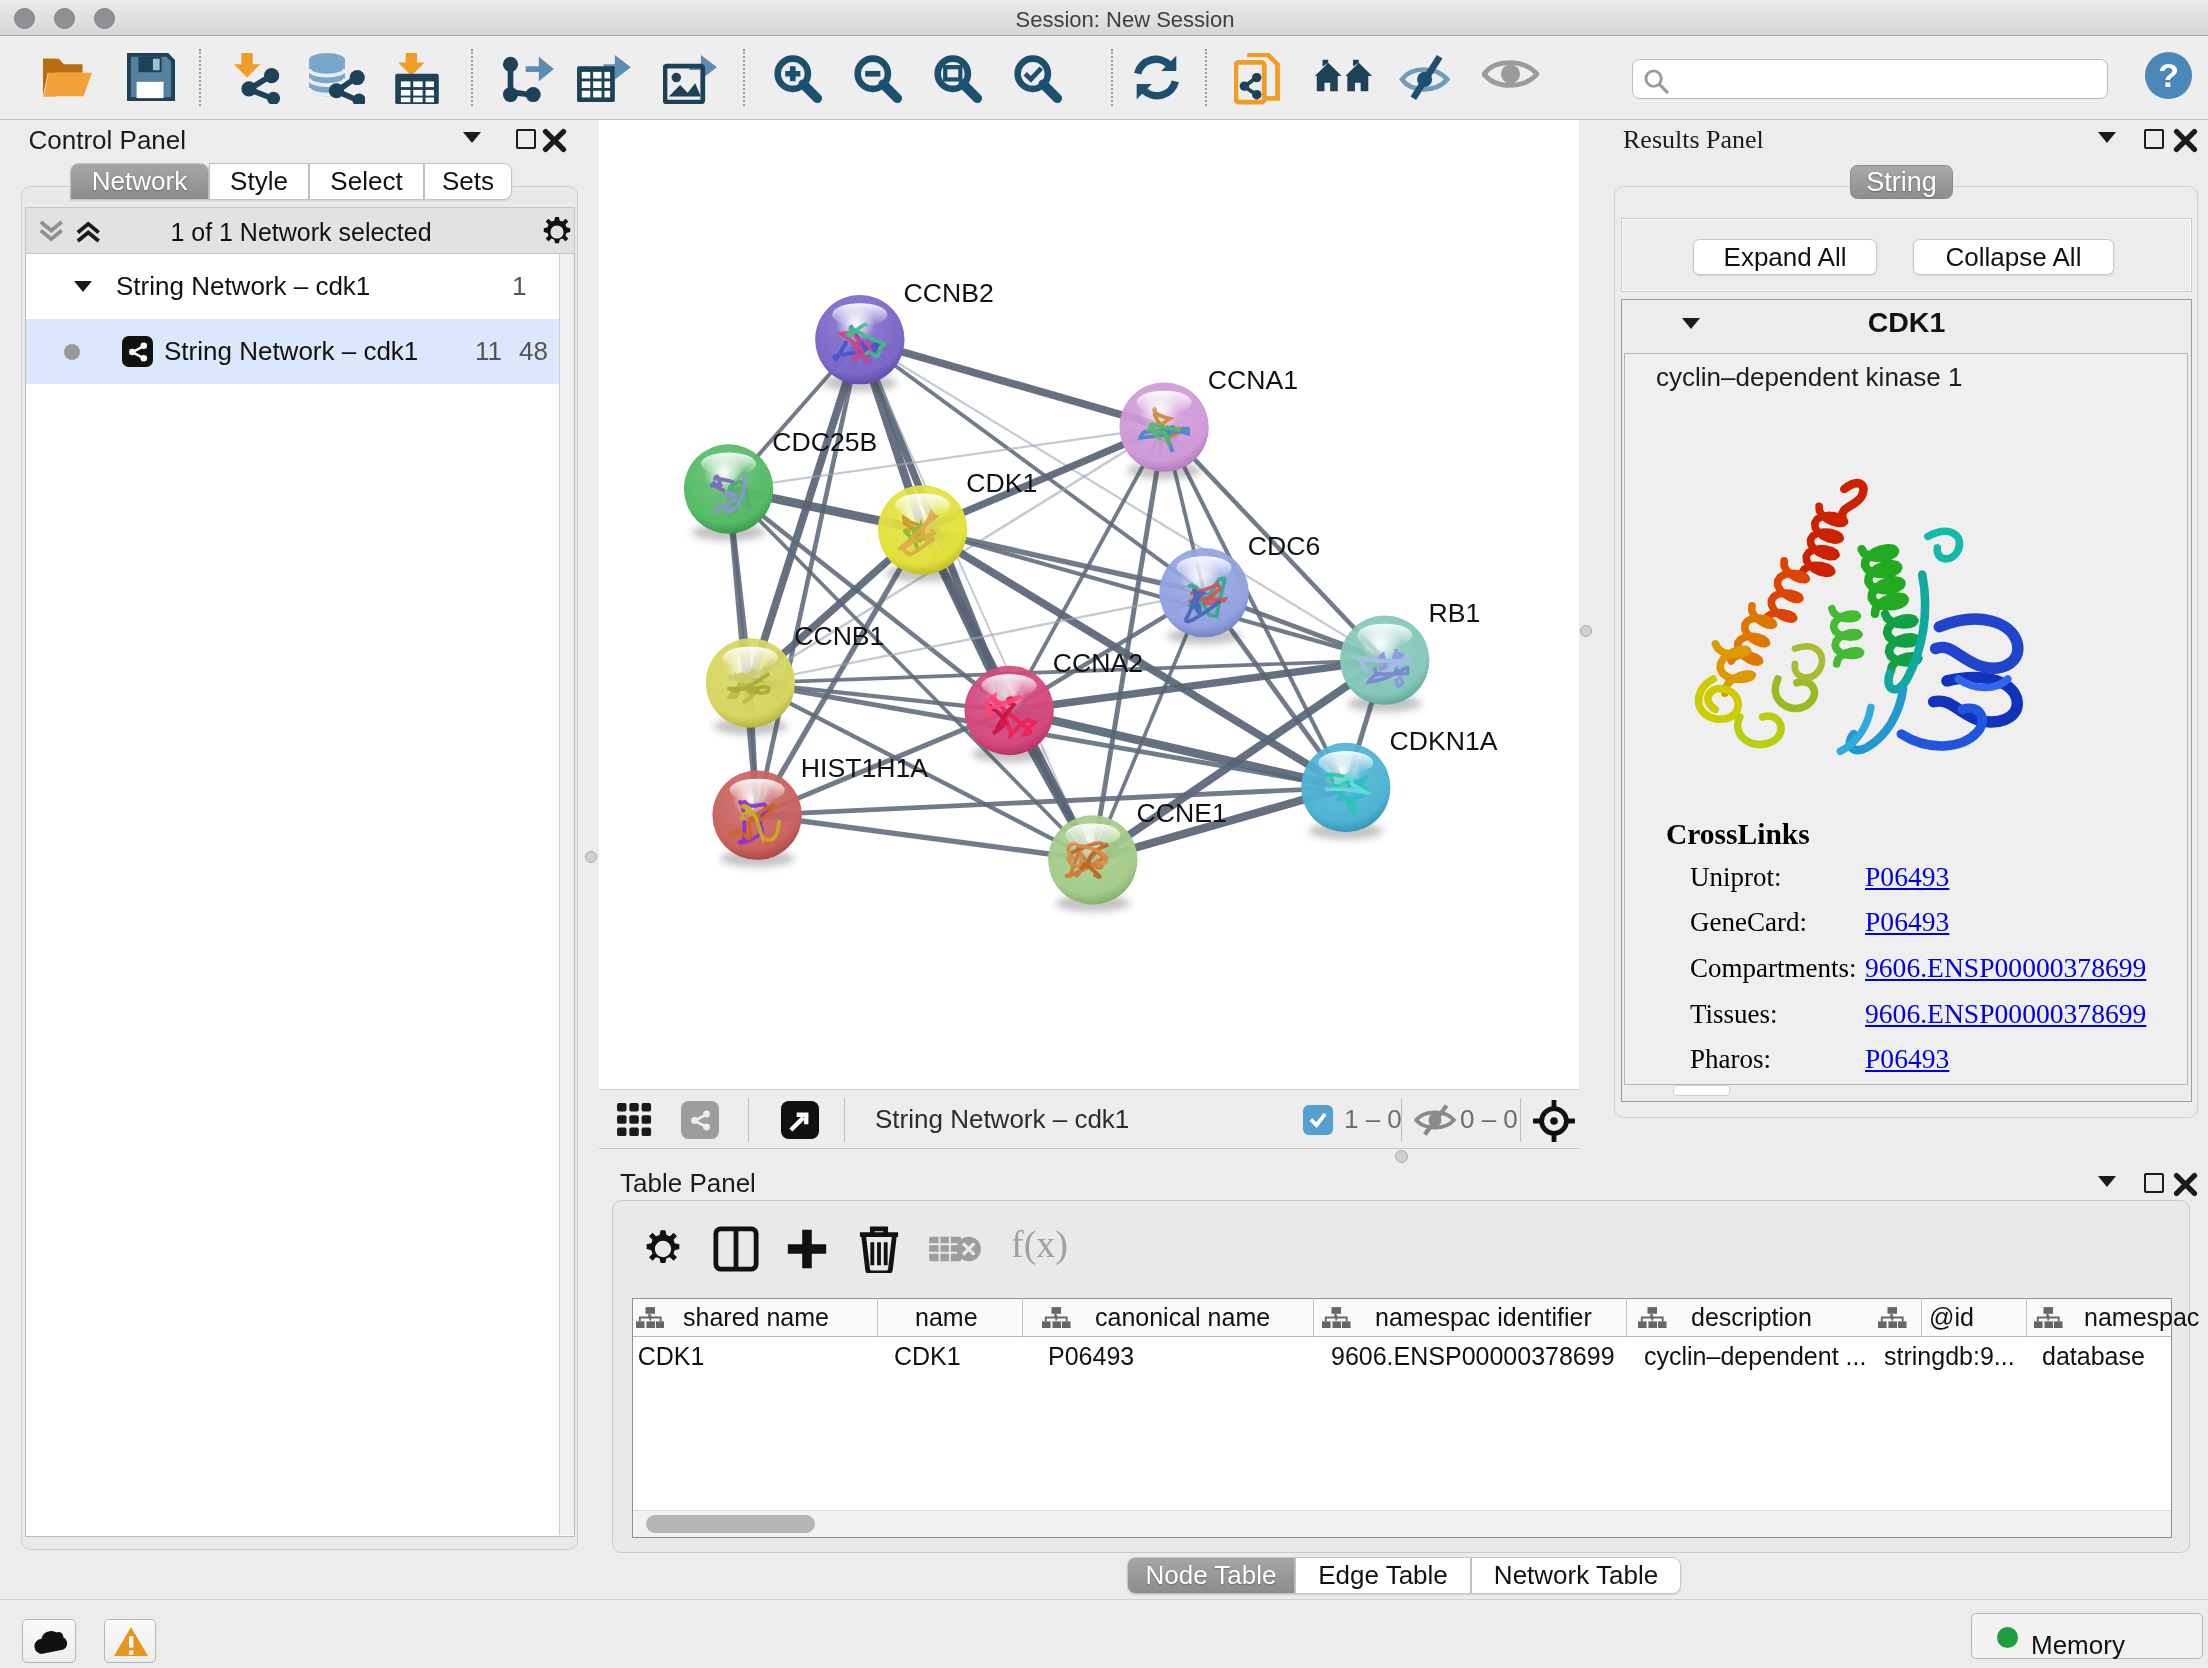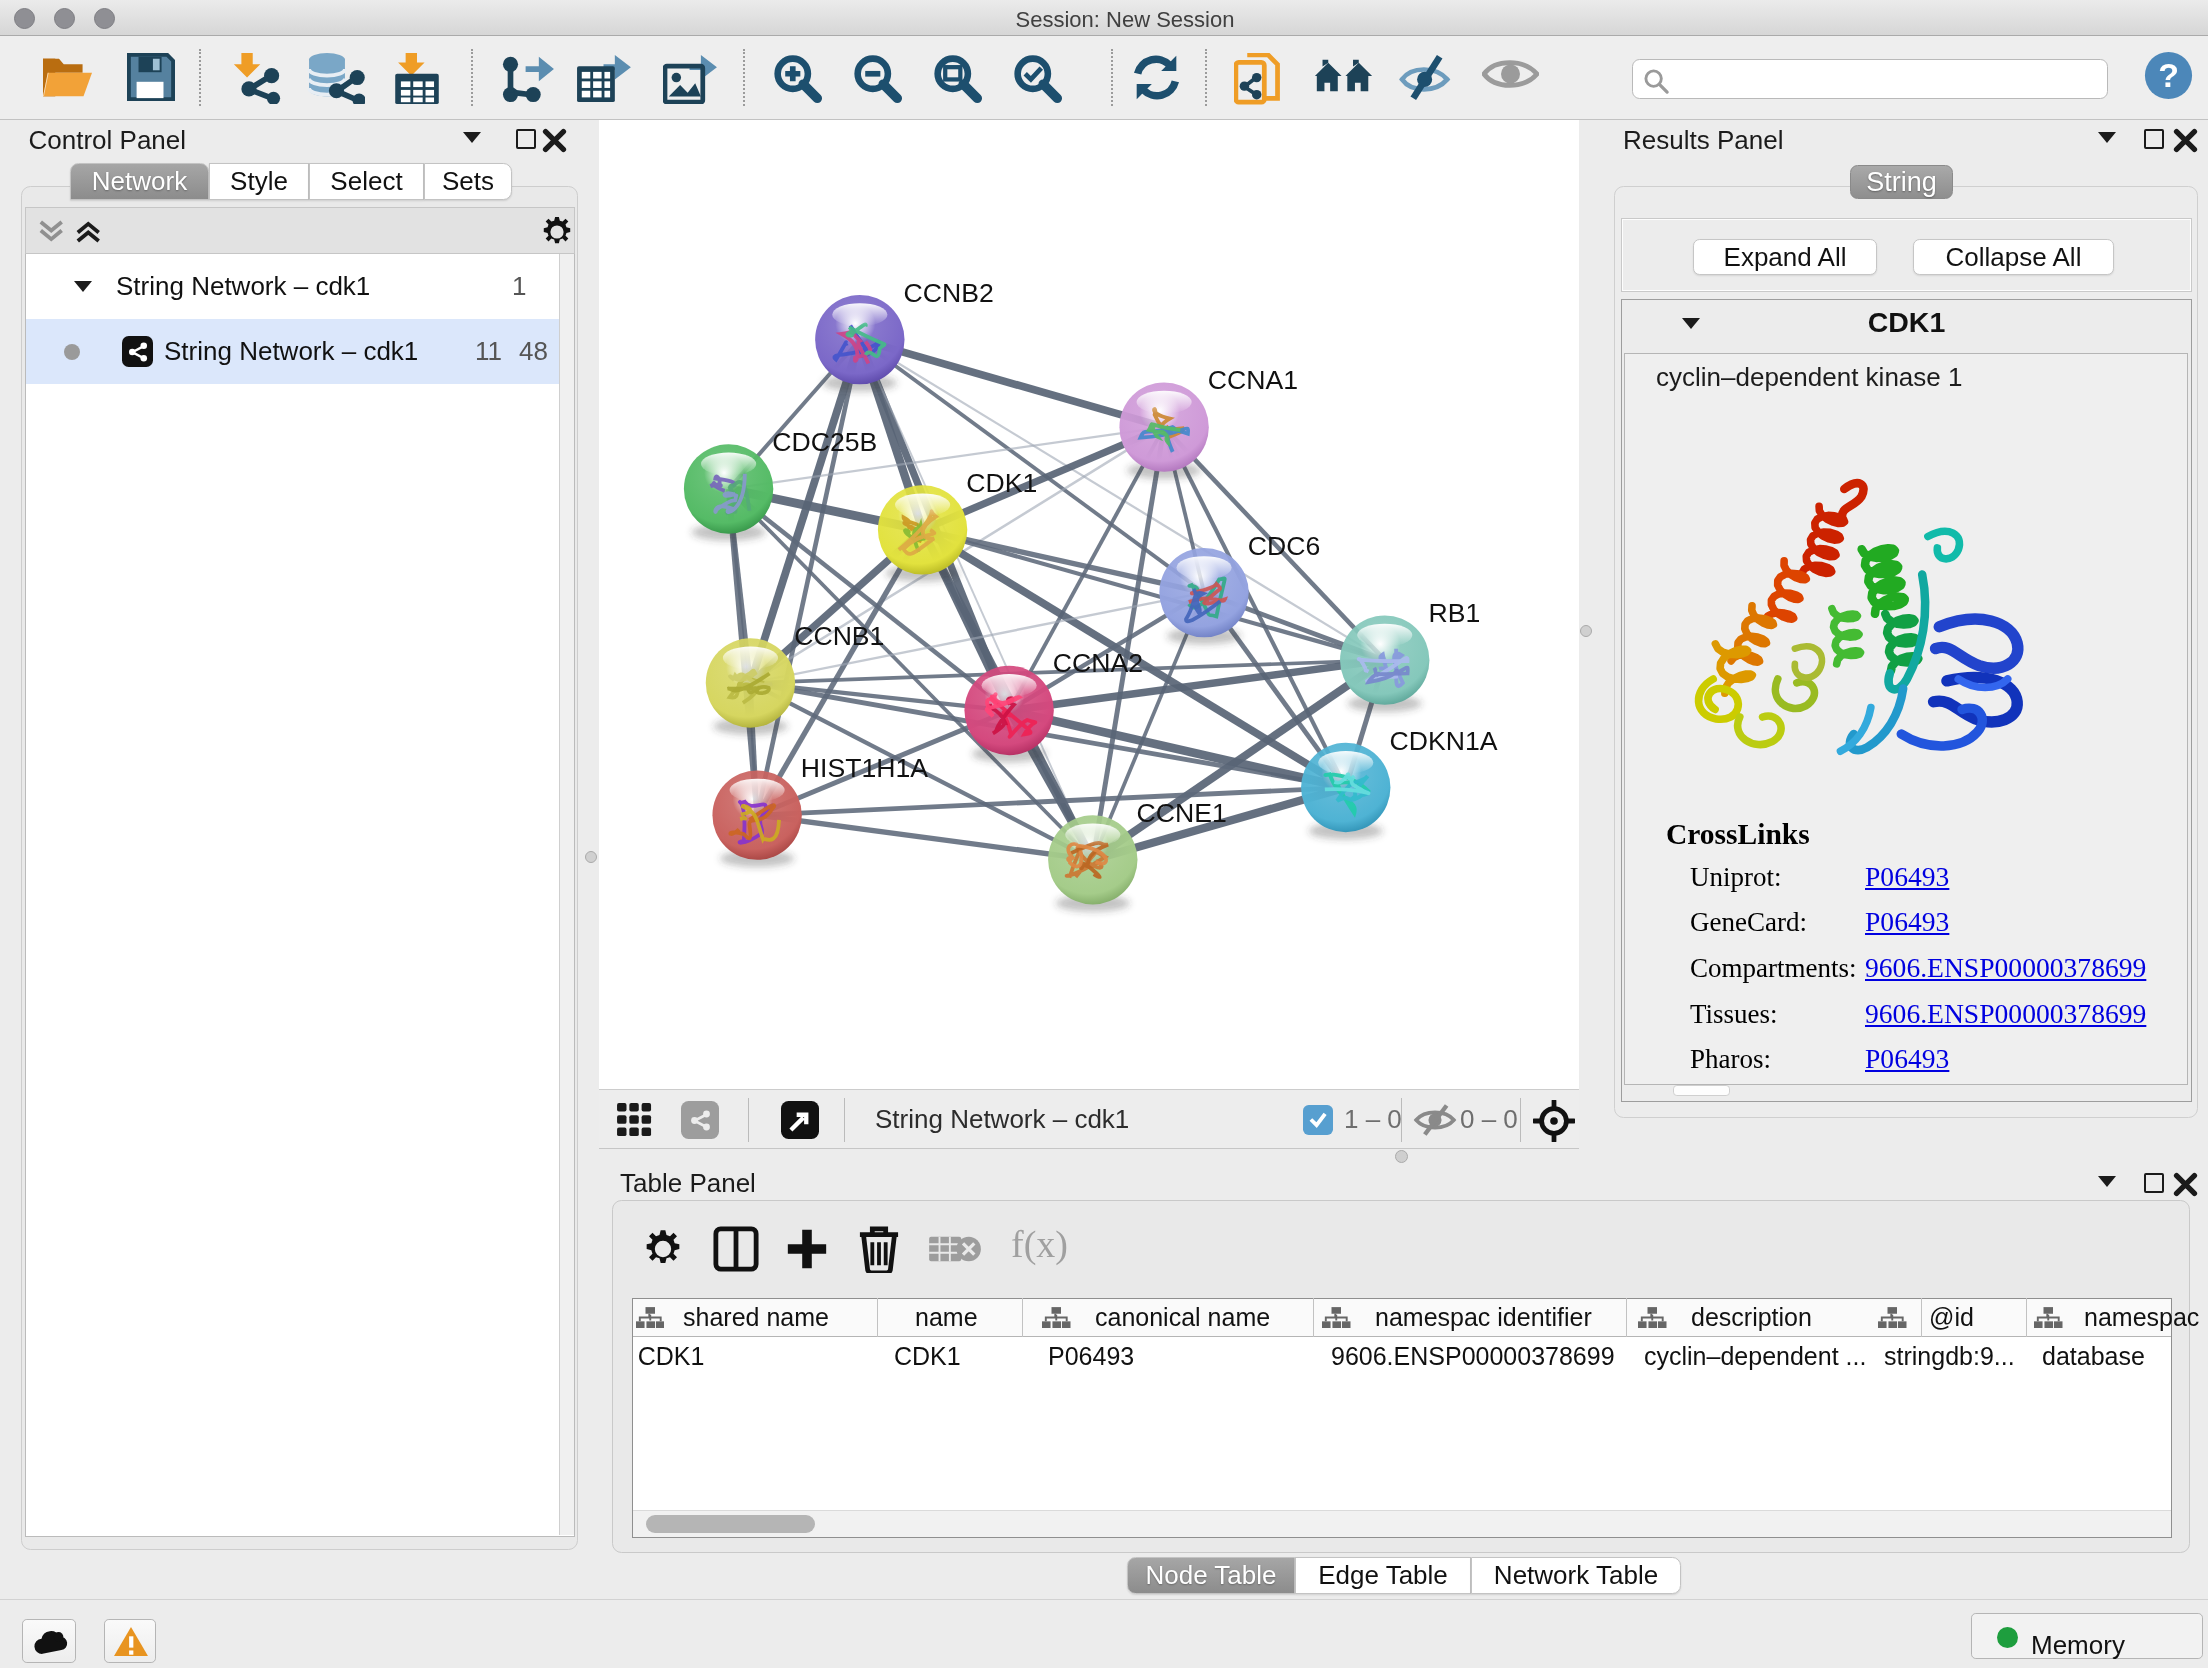--- a/index.html
+++ b/index.html
@@ -208,20 +208,21 @@
 <div class="tabs-btn" style="left:209px;top:163px;width:100px;line-height:35px;border-radius:0;">Style</div>
 <div class="tabs-btn" style="left:309px;top:163px;width:115px;line-height:35px;border-radius:0;">Select</div>
 <div class="tabs-btn" style="left:424px;top:163px;width:88px;line-height:35px;border-radius:0 8.6px 8.6px 0;">Sets</div>
 <div style="position:absolute;left:25px;top:207px;width:550px;height:47px;background:#e2e2e2;border:1px solid #c6c6c6;">
   <svg style="position:absolute;left:11.4px;top:9.5px;" width="28.5" height="27" viewBox="0 0 30 28">
     <path d="M4 4 l11 9 11 -9 M4 13 l11 9 11 -9" fill="none" stroke="#909090" stroke-width="4"></path>
   </svg>
   <svg style="position:absolute;left:48px;top:9.5px;" width="28.5" height="27" viewBox="0 0 30 28">
     <path d="M4 24 l11 -9 11 9 M4 15 l11 -9 11 9" fill="none" stroke="#1b1b1b" stroke-width="4"></path>
   </svg>
+  <div style="position:absolute;left:0;top:9.5px;width:550px;text-align:center;font-size:25px;color:#111;">1 of 1 Network selected</div>
   <svg style="position:absolute;left:514px;top:6.7px;" width="34" height="34" viewBox="0 0 36 36">
     <path fill="#111" d="M18 11 a7 7 0 1 0 0 14 a7 7 0 0 0 0 -14 z M16 2 h4 l1 4 3 1 3 -3 3 3 -3 3 1 3 4 1 v4 l-4 1 -1 3 3 3 -3 3 -3 -3 -3 1 -1 4 h-4 l-1 -4 -3 -1 -3 3 -3 -3 3 -3 -1 -3 -4 -1 v-4 l4 -1 1 -3 -3 -3 3 -3 3 3 3 -1 z"></path>
     <circle cx="18" cy="18" r="4.5" fill="#e2e2e2"></circle>
   </svg>
 </div>
 <div style="position:absolute;left:25px;top:254px;width:550px;height:1283px;background:#ffffff;border:1px solid #bbbbbb;border-top:none;">
   <div style="position:absolute;right:0;top:0;width:15px;height:1281px;background:#f0f0f0;border-left:1px solid #cfcfcf;"></div>
   <div style="position:absolute;left:0;top:0;width:548px;height:65px;">
     <div class="tri-d" style="position:absolute;left:48px;top:27px;"></div>
     <div style="position:absolute;left:90px;top:17px;font-size:26px;color:#111;">String Network – cdk1</div>
@@ -501,21 +502,21 @@
     <circle cx="22" cy="22" r="4" fill="#111"></circle>
     <g stroke="#111" stroke-width="5" stroke-linecap="round">
         <path d="M22 1 v8 M22 35 v8 M1 22 h8 M35 22 h8"></path>
       </g>
   </svg>
 </div>
 <div style="position:absolute;left:585px;top:851px;width:12.4px;height:12.4px;border-radius:50%;background:#d0d0d0;border:1px solid #aaa;"></div>
 <div style="position:absolute;left:1580px;top:625px;width:12.4px;height:12.4px;border-radius:50%;background:#d0d0d0;border:1px solid #aaa;"></div>
 <div style="position:absolute;left:1395px;top:1150px;width:13.3px;height:13.3px;border-radius:50%;background:#cfcfcf;border:1px solid #aaa;"></div>
 
-<div class="panel-title" style="left:1623px;top:125px;">Results Panel</div>
+<div class="panel-title" style="left:1623px;top:125px;font-family:Liberation Serif, serif;">Results Panel</div>
 <div class="wctl tri-d" style="left:2098px;top:132px;"></div>
 <div class="wctl sq" style="left:2144px;top:129px;"></div>
 <svg class="wctl" style="left:2173px;top:128px;" width="25" height="25" viewBox="0 0 28 28">
   <path d="M4 4 L24 24 M24 4 L4 24" stroke="#1b1b1b" stroke-width="6" stroke-linecap="round"></path>
 </svg>
 <div style="position:absolute;left:1614px;top:186px;width:584px;height:932px;background:#ececec;border:1px solid #cfcfcf;border-radius:9.5px;"></div>
 <div style="position:absolute;left:1850px;top:165px;width:103px;height:34px;background:linear-gradient(#a9a9a9,#8e8e8e);border:1px solid #8a8a8a;border-radius:7.6px;color:#fff;font-size:27px;text-align:center;line-height:33px;text-shadow:0 1px 1.9px rgba(0,0,0,0.35);">String</div>
 <div style="position:absolute;left:1621px;top:218px;width:571px;height:74px;border:1px solid #c9c9c9;box-shadow:inset 0 0 0 1px #fdfdfd;"></div>
 <div style="position:absolute;left:1693px;top:239px;width:184px;height:36px;background:#fff;border:1px solid #c6c6c6;border-radius:6.7px;font-size:26px;color:#111;text-align:center;line-height:34px;box-shadow:0 1px 1.9px rgba(0,0,0,0.10);">Expand All</div>
 <div style="position:absolute;left:1913px;top:239px;width:201px;height:36px;background:#fff;border:1px solid #c6c6c6;border-radius:6.7px;font-size:26px;color:#111;text-align:center;line-height:34px;box-shadow:0 1px 1.9px rgba(0,0,0,0.10);">Collapse All</div>

